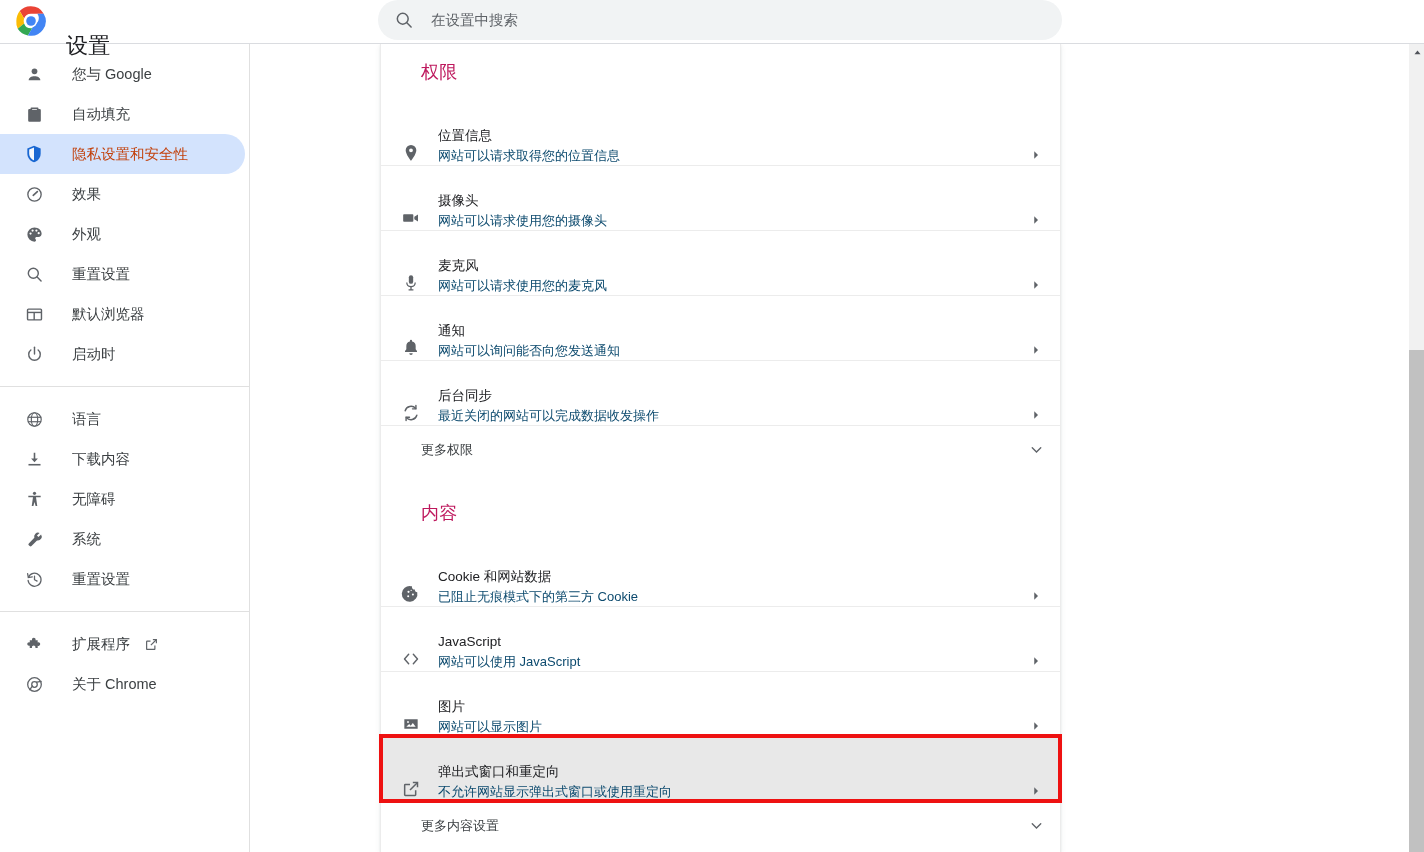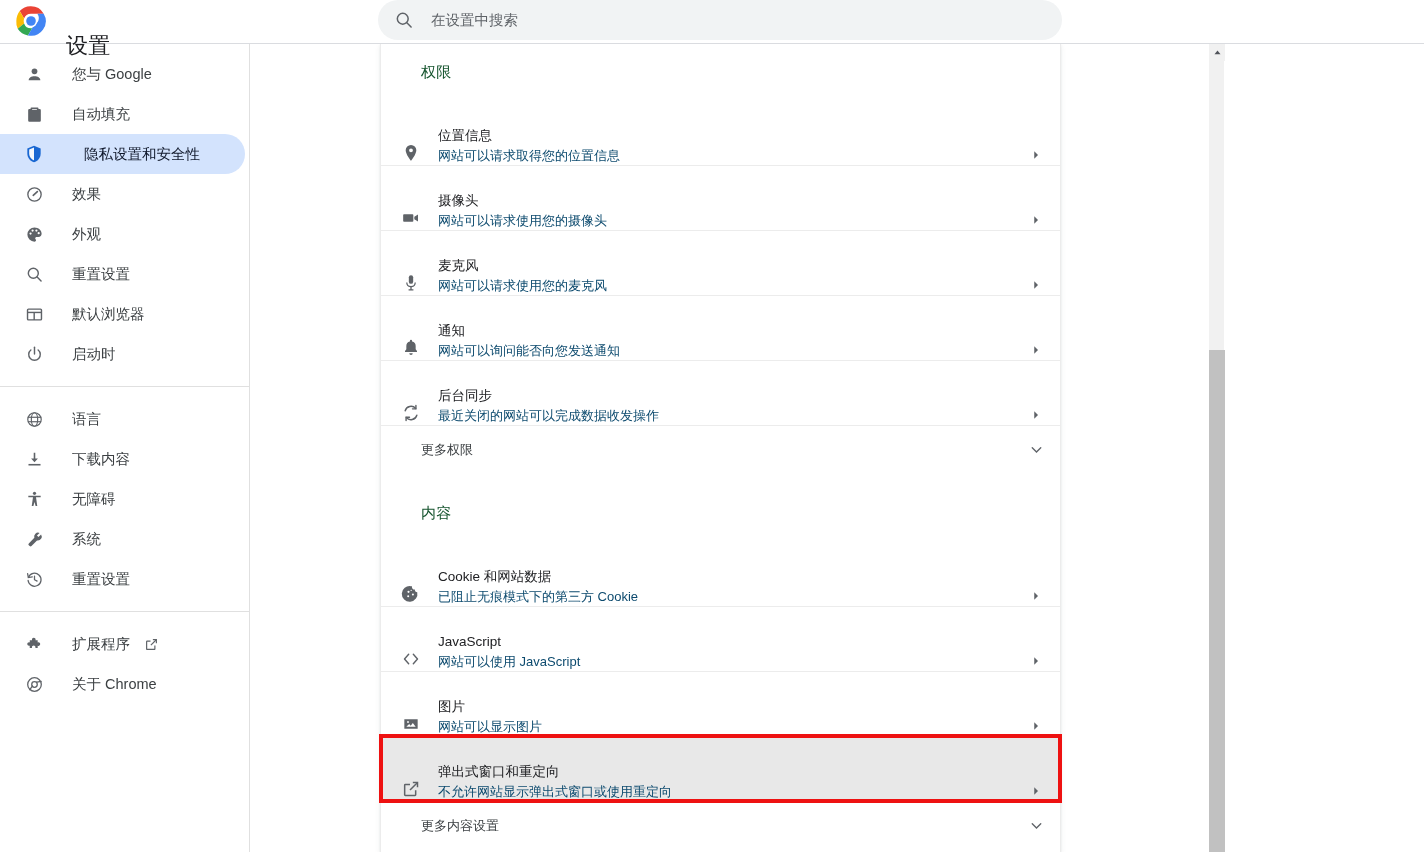--- a/index.html
+++ b/index.html
@@ -38,21 +38,21 @@
   #search-input {
     border: none; outline: none; background: transparent;
     font-family: inherit; font-size: 14.5px; color: #000000;
     width: 560px; height: 30px; padding: 0;
   }
   #search-input::placeholder { color: #5f6368; opacity: 1; }
 
   
   #below {
     position: absolute; left: 0; top: 44px;
-    width: 1224px; height: 808px;
+    width: 1424px; height: 808px;
     background: #ffffff;
   }
 
   
   #sidebar {
     position: absolute; left: 0; top: 0; width: 250px; height: 808px;
     border-right: 1px solid #e0e0e0;
     background: #ffffff;
     padding-top: 10px;
   }
@@ -67,21 +67,21 @@
     color: #3c4043;
   }
   .nav-item .nicon {
     flex: 0 0 auto; width: 20px; height: 20px;
     display: flex; align-items: center; justify-content: center;
     margin-right: 28px;
     color: #5f6368;
   }
   .nav-item .nlabel { font-size: 14.5px; color: #3c4043; white-space: nowrap; }
   .nav-item.selected { background: #d3e3fd; }
-  .nav-item.selected .nlabel { color: #0f172a; font-weight: 500; margin-left: 12px; }
+  .nav-item.selected .nlabel { color: #c2410c; font-weight: 500; }
   .nav-item.selected .nicon { color: #1967d2; }
   .nav-sep {
     height: 1px; background: #e0e0e0;
     margin: 12px 0 12px 0; width: 249px;
   }
   .ext-link { margin-left: 14px; width: 15px; height: 15px; color: #5f6368; display:inline-flex; }
 
   
   #mainarea {
     position: absolute; left: 250px; top: 0;
@@ -93,21 +93,21 @@
     position: absolute; left: 130px; top: 0;
     width: 681px; min-height: 808px;
     background: #ffffff;
     border-left: 1px solid #ececec;
     border-right: 1px solid #ececec;
     box-shadow: 0 1px 2px rgba(60,64,67,.10), 0 2px 6px rgba(60,64,67,.07);
   }
   .section-head {
     height: 56px; display: flex; align-items: center;
     padding-left: 40px;
-    font-size: 15px; color: #14532d; letter-spacing: .2px;
+    font-size: 18px; color: #be185d; letter-spacing: .2px;
   }
   .row {
     position: relative;
     display: flex; align-items: flex-end;
     height: 65px;
     padding-left: 18px; padding-right: 14px;
     border-top: 1px solid #ececec;
     cursor: pointer;
     background: #ffffff;
   }

